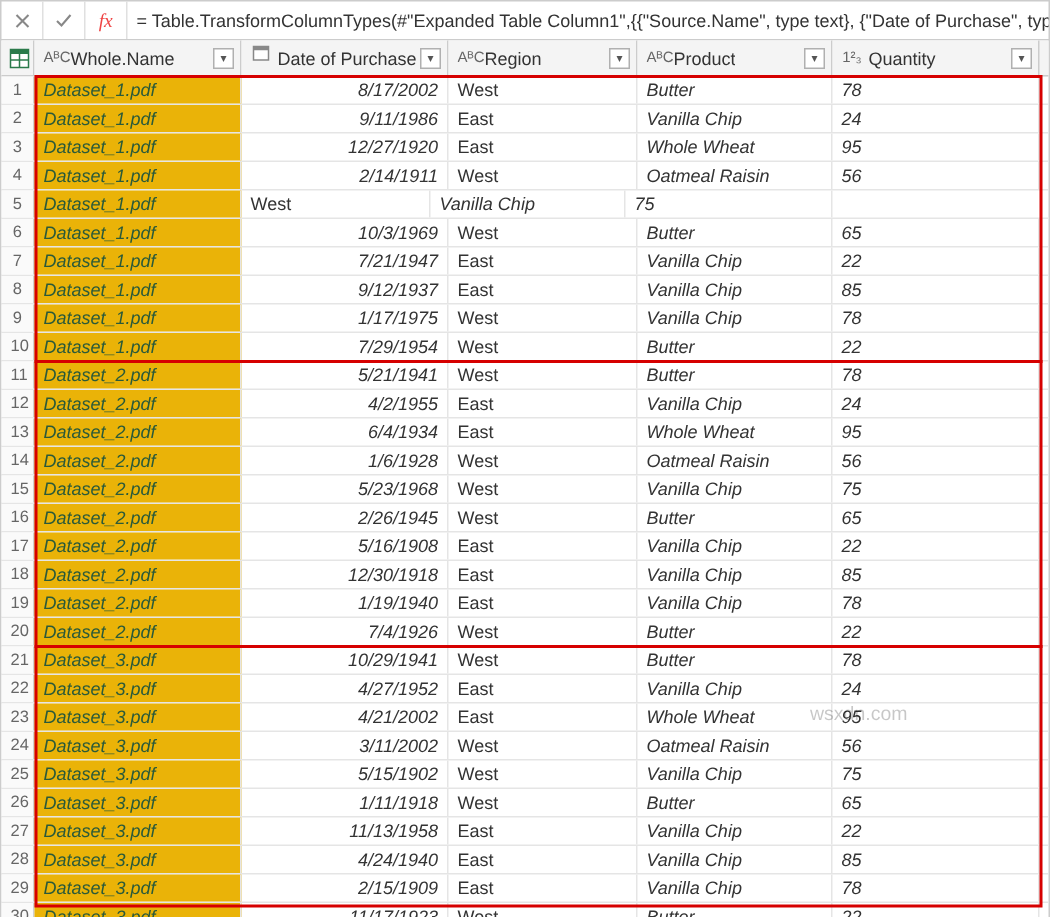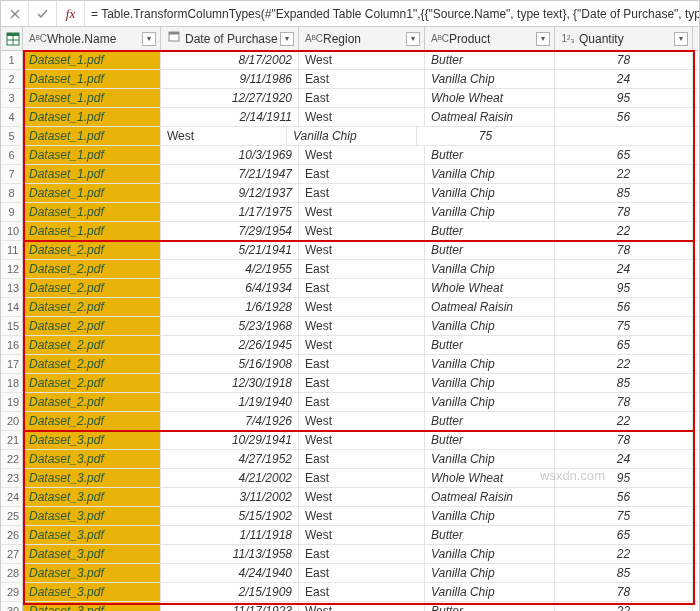--- a/index.html
+++ b/index.html
@@ -24,21 +24,21 @@
     display: flex;
     align-items: center;
     justify-content: center;
     border-right: 1px solid #e0e0e0;
     color: #666;
   }
   .fb-fx {
     font-style: italic;
     font-family: "Times New Roman", serif;
     font-size: 13px;
-    color: #7f1d1d;
+    color: #ef4444;
   }
   .fb-input {
     flex: 1;
     padding: 0 6px;
     white-space: nowrap;
     overflow: hidden;
     font-size: 12px;
     color: #333;
   }
   .grid {
@@ -74,21 +74,21 @@
     border-right: 1px solid #d0d0d0;
     font-size: 11px;
   }
   .hdr-row .rownum {
     background: #f4f4f4;
   }
   .c-src  { width: 138px; min-width:138px; background: #eab308; font-style: italic; color: #2a5a3a; }
   .c-date { width: 138px; min-width:138px; text-align: right; font-style: italic; padding-left: 20px; }
   .c-reg  { width: 126px; min-width:126px; }
   .c-prod { width: 130px; min-width:130px; font-style: italic; }
-  .c-qty  { width: 138px; min-width:138px; text-align: center; font-style: italic; }
+  .c-qty  { width: 138px; min-width:138px; text-align: left; font-style: italic; }
   .hdr-cell {
     display: flex;
     align-items: center;
     justify-content: space-between;
     font-style: normal !important;
     background: #f4f4f4 !important;
     color: #333 !important;
     text-align: left !important;
     border-right: 1px solid #ccc;
     font-size: 12px;

